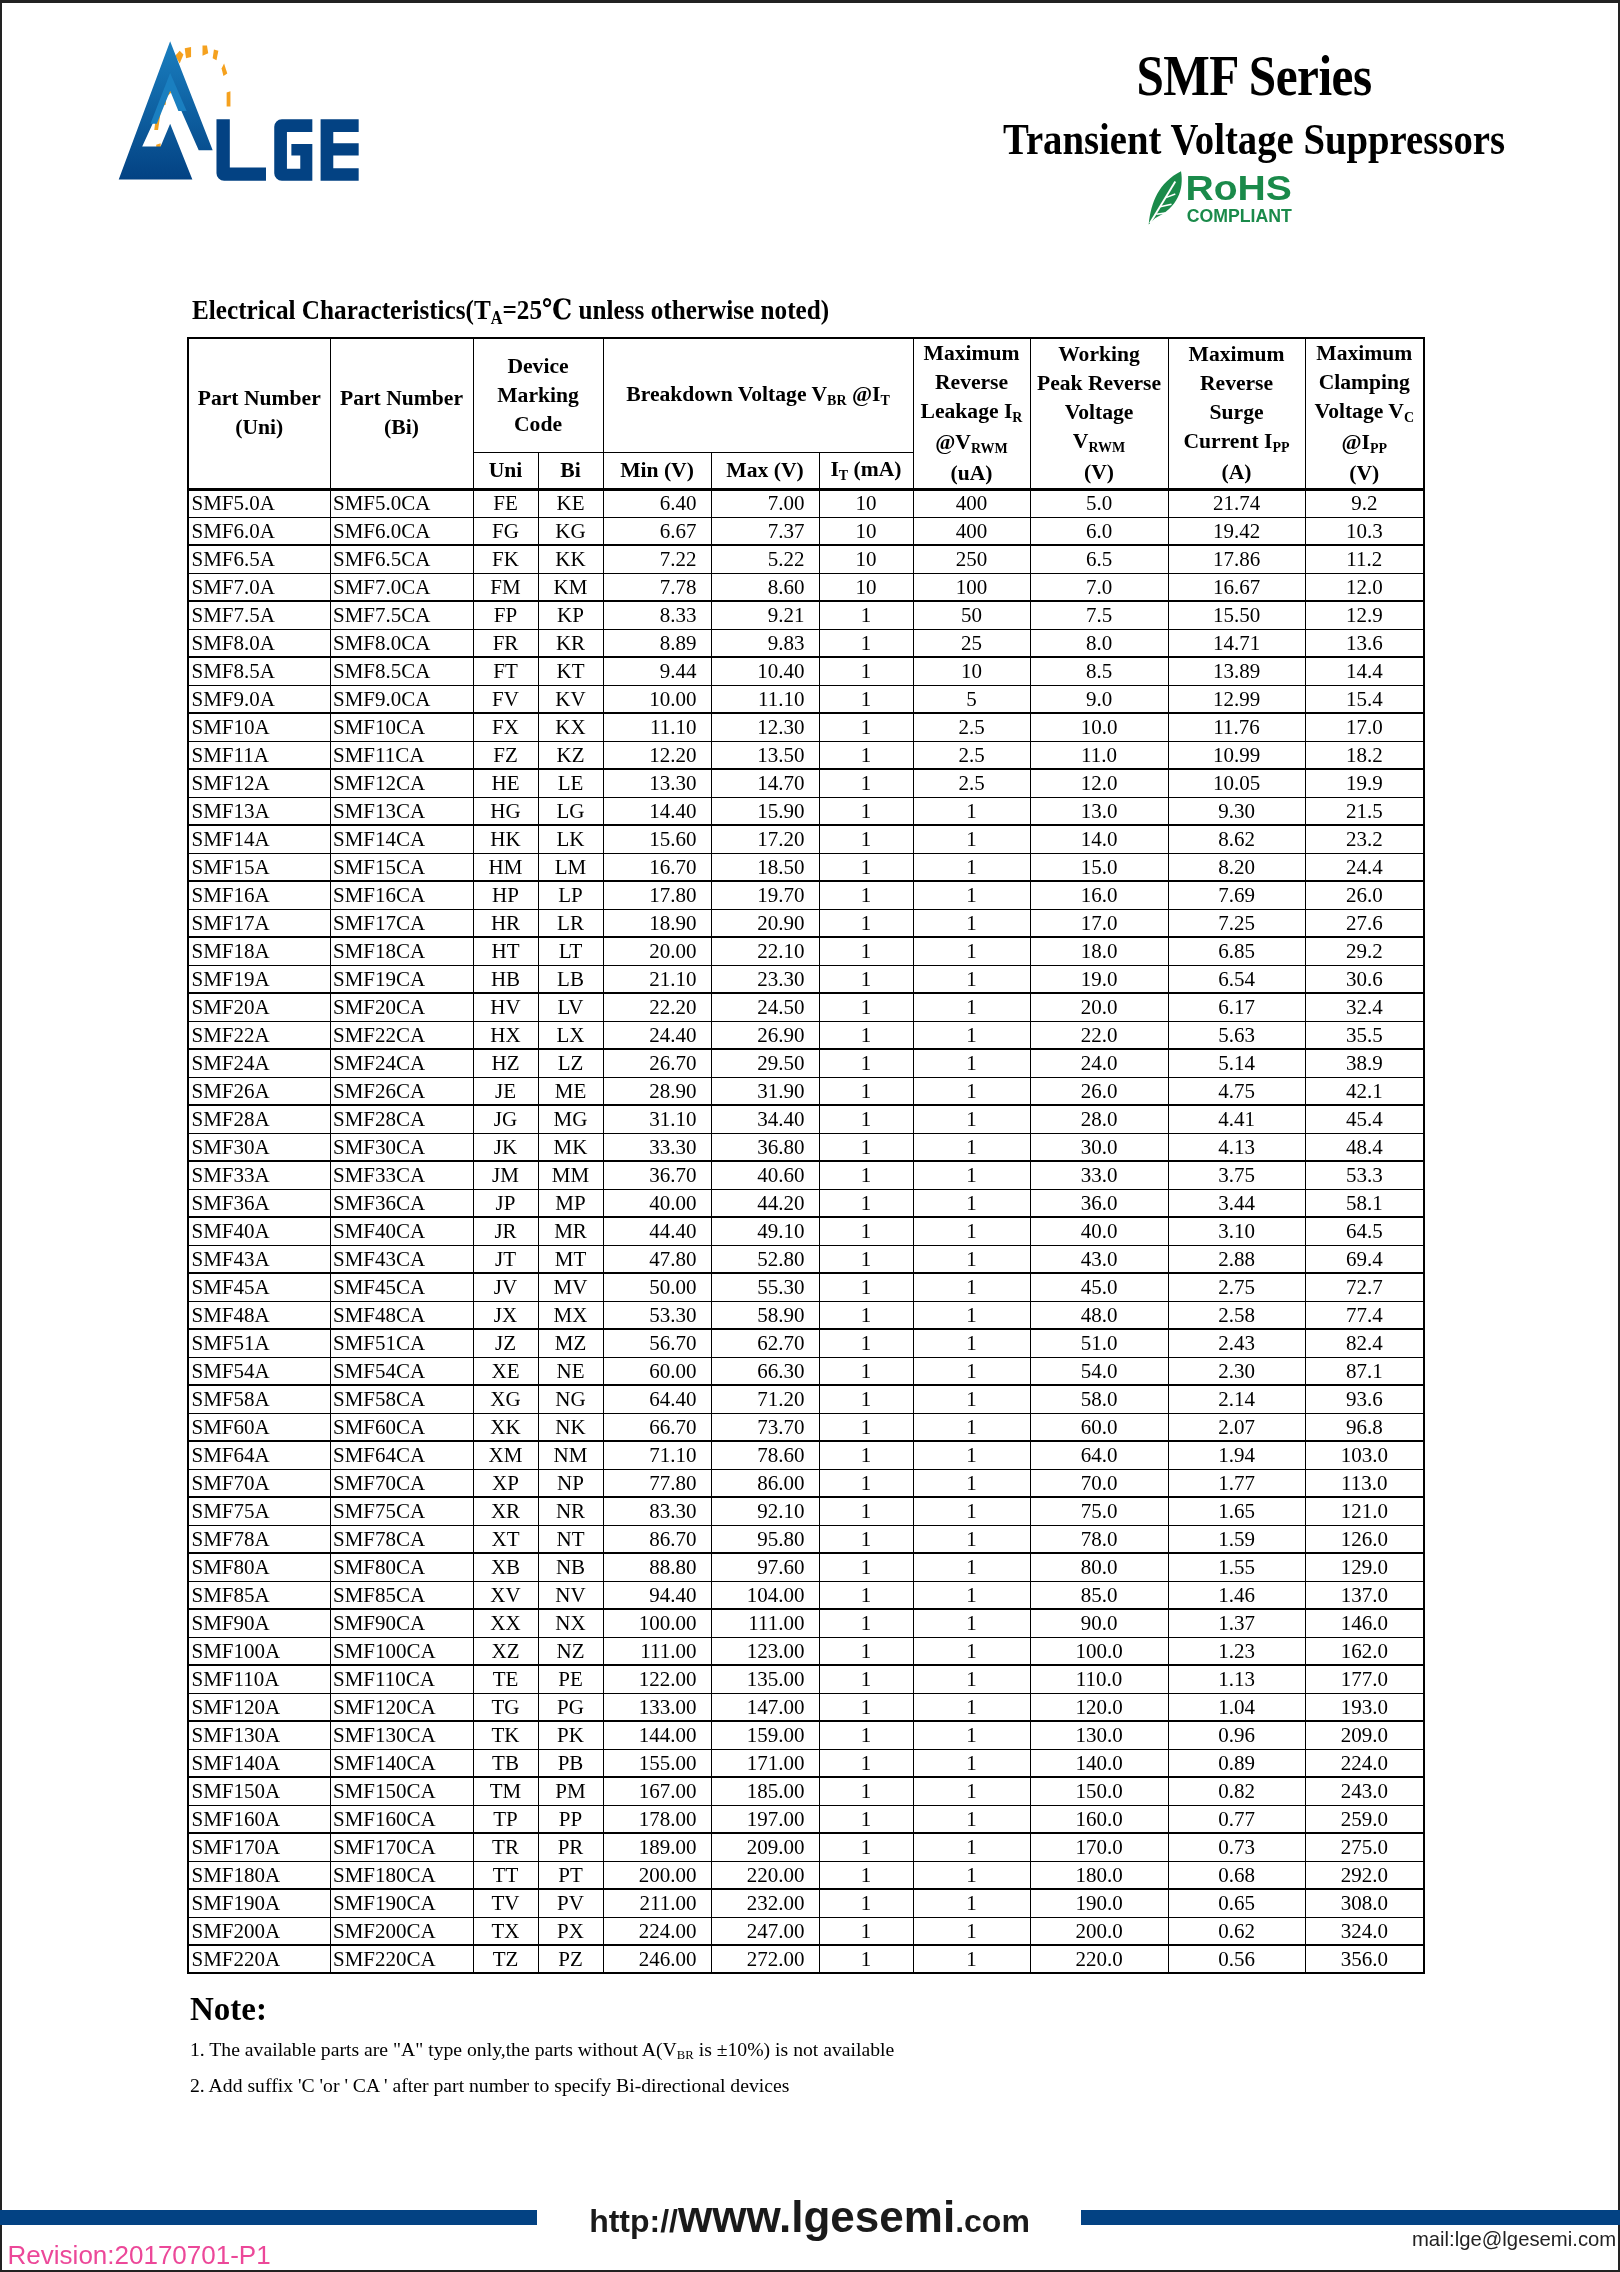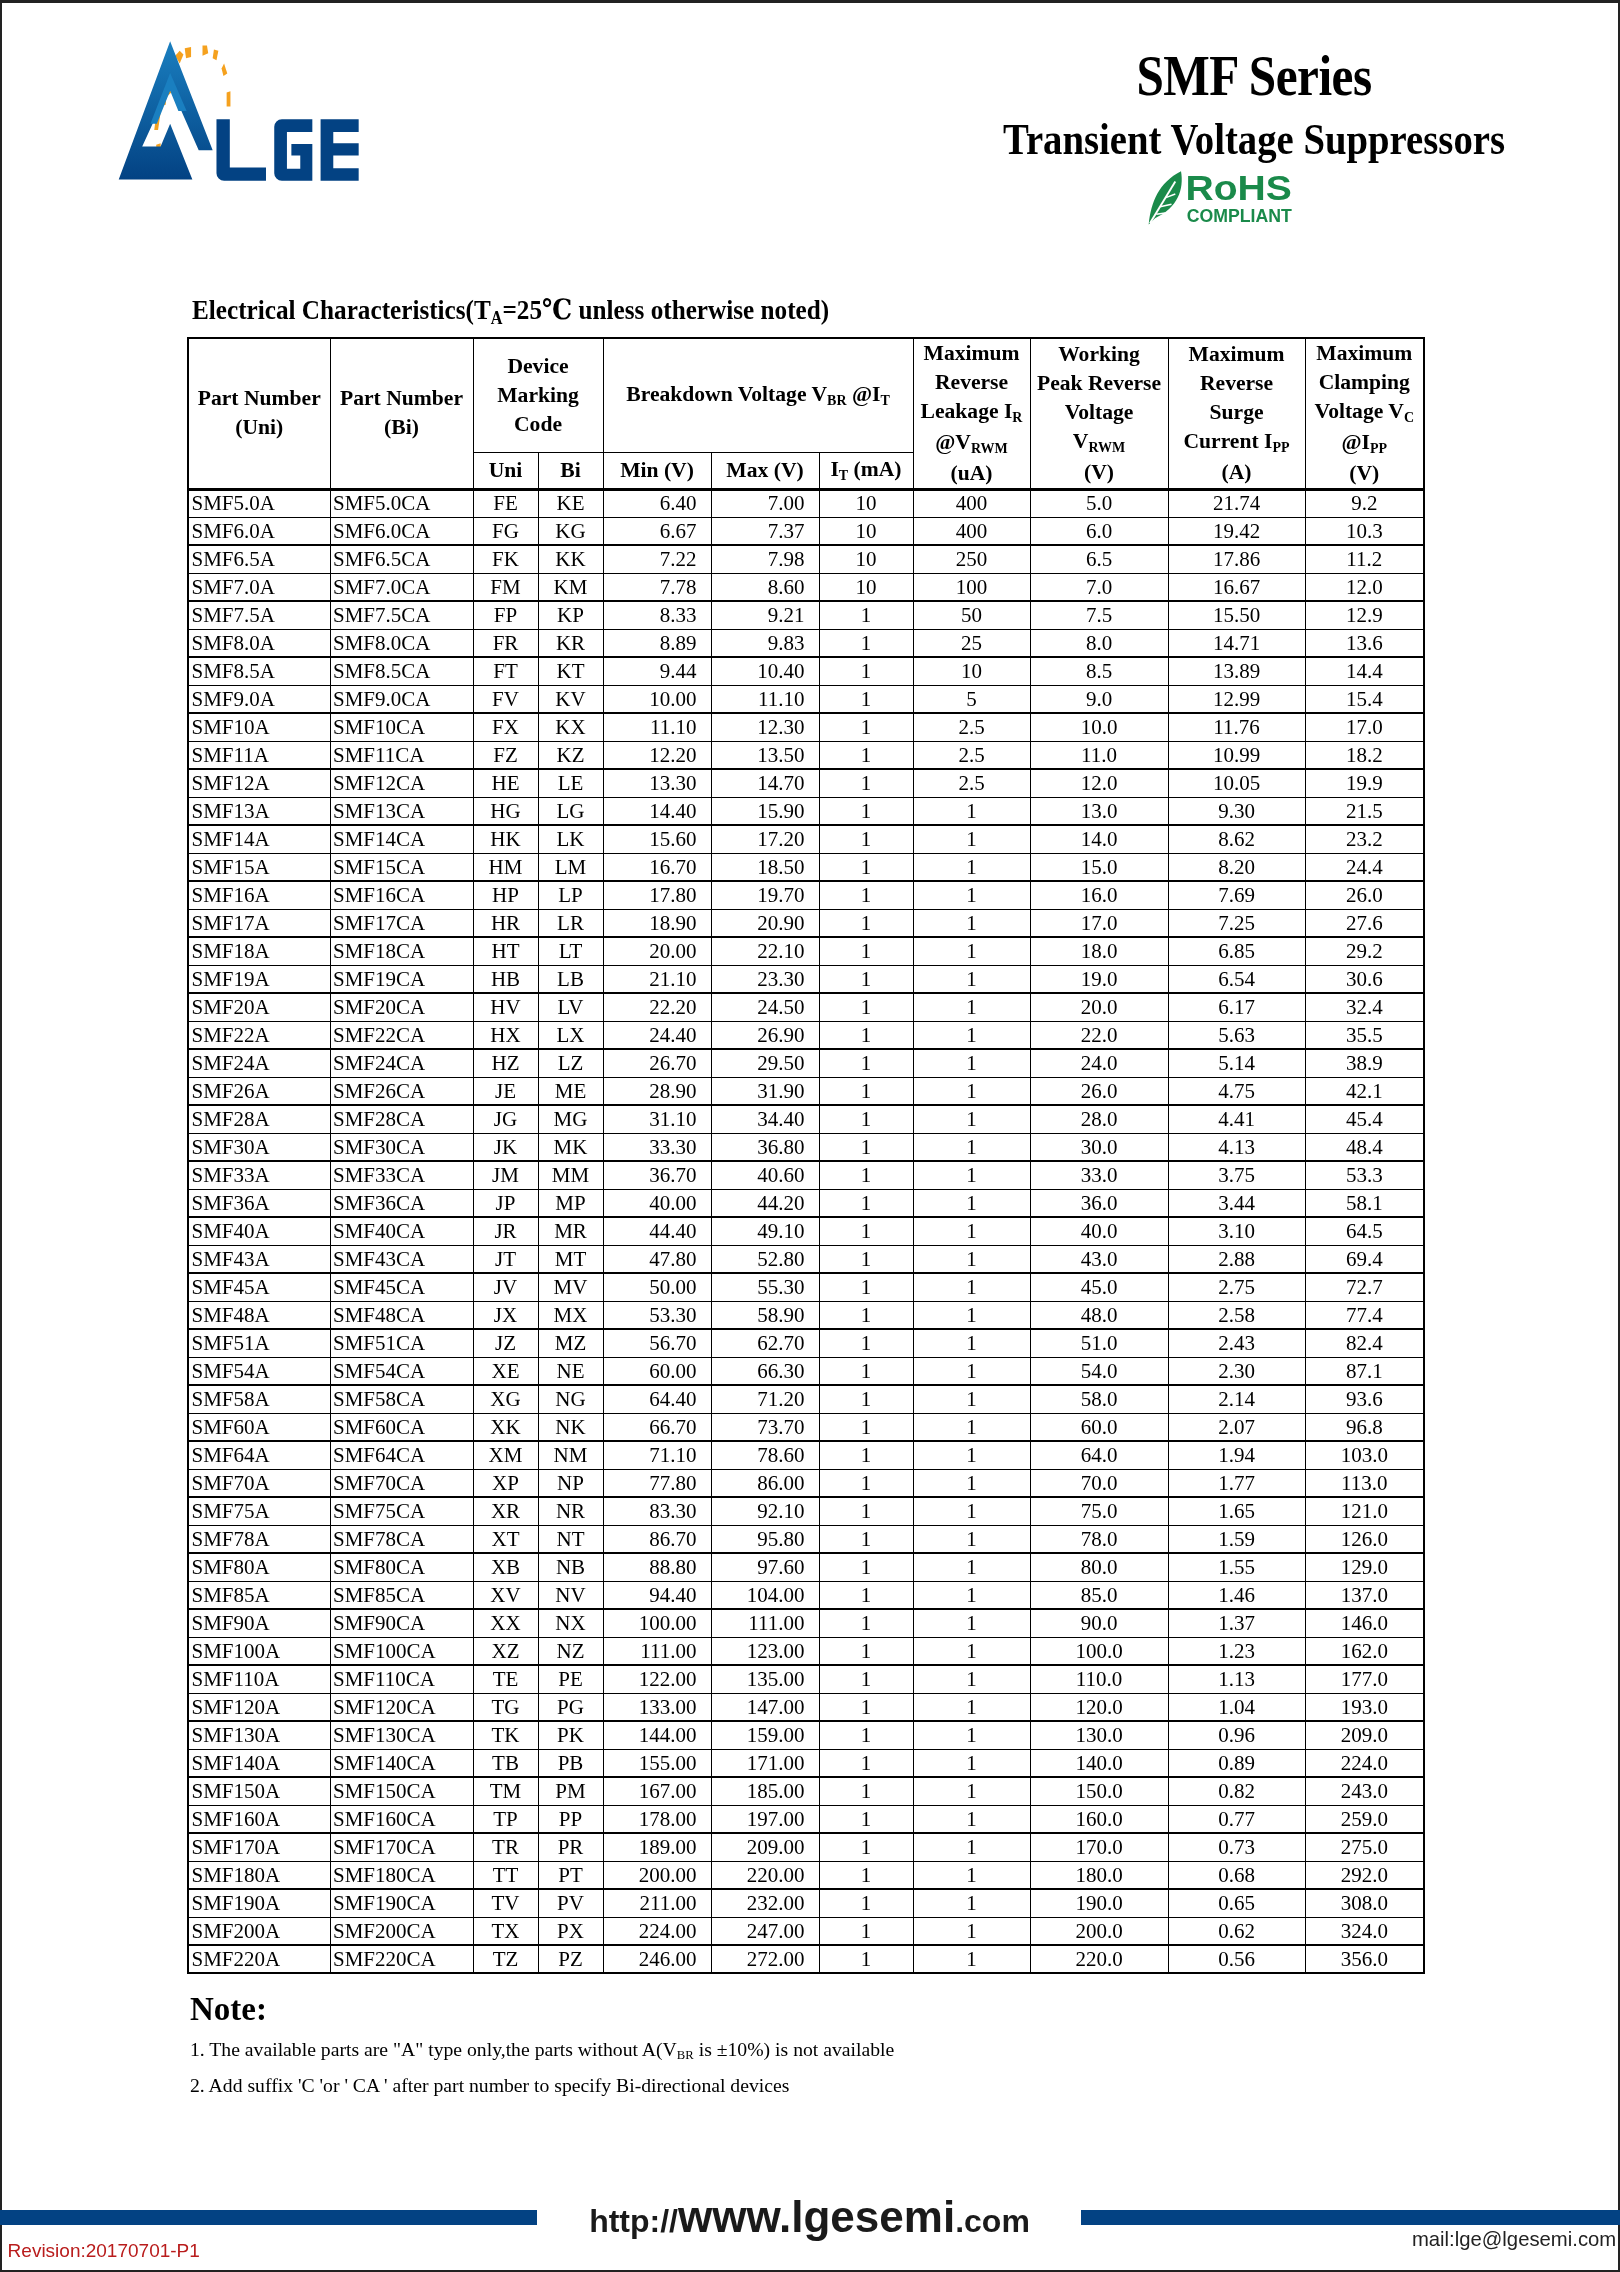--- a/index.html
+++ b/index.html
@@ -36,21 +36,21 @@
   .note-line { font-size: 19.7px; line-height: 30px; white-space: nowrap; }
   .note-line sub { font-size: 12.7px; vertical-align: -3.2px; }
 
   .footer-bar { position: absolute; top: 2210px; height: 15.2px; background: #034283; }
   .footer-bar.left { left: 0; width: 537px; }
   .footer-bar.right { left: 1081px; width: 540px; }
   .footer-url { position: absolute; left: 541px; top: 2192px; width: 537px; text-align: center; font-family: "Liberation Sans", "DejaVu Sans", sans-serif; font-weight: bold; color: #1a1a1a; white-space: nowrap; }
   .footer-url .u1 { font-size: 32px; }
   .footer-url .u2 { font-size: 44px; }
   .footer-url .u3 { font-size: 32px; }
-  .revision { position: absolute; left: 7.6px; top: 2240px; font-family: "Liberation Sans", "DejaVu Sans", sans-serif; font-size: 19px; color: #b91c1c; }
+  .revision { position: absolute; left: 7.6px; top: 2240px; font-family: "Liberation Sans", "DejaVu Sans", sans-serif; font-size: 26px; color: #ec4899; }
   .mail { position: absolute; right: 3.8px; top: 2228px; font-family: "Liberation Sans", "DejaVu Sans", sans-serif; font-size: 20.3px; color: #222; margin-left: 8px; }
 </style>
 </head>
 <body>
 
 <div class="page-frame"></div>
 
 <div class="logo">
   <svg width="394" height="146" viewBox="0 0 620 230">
     <defs>
@@ -168,21 +168,21 @@
         <td class="c">6.0</td>
         <td class="c">19.42</td>
         <td class="c">10.3</td>
       </tr>
       <tr>
         <td class="l">SMF6.5A</td>
         <td class="l">SMF6.5CA</td>
         <td class="c">FK</td>
         <td class="c">KK</td>
         <td class="r">7.22</td>
-        <td class="r">7.98</td>
+        <td class="r">5.22</td>
         <td class="c">10</td>
         <td class="c">250</td>
         <td class="c">6.5</td>
         <td class="c">17.86</td>
         <td class="c">11.2</td>
       </tr>
       <tr>
         <td class="l">SMF7.0A</td>
         <td class="l">SMF7.0CA</td>
         <td class="c">FM</td>

